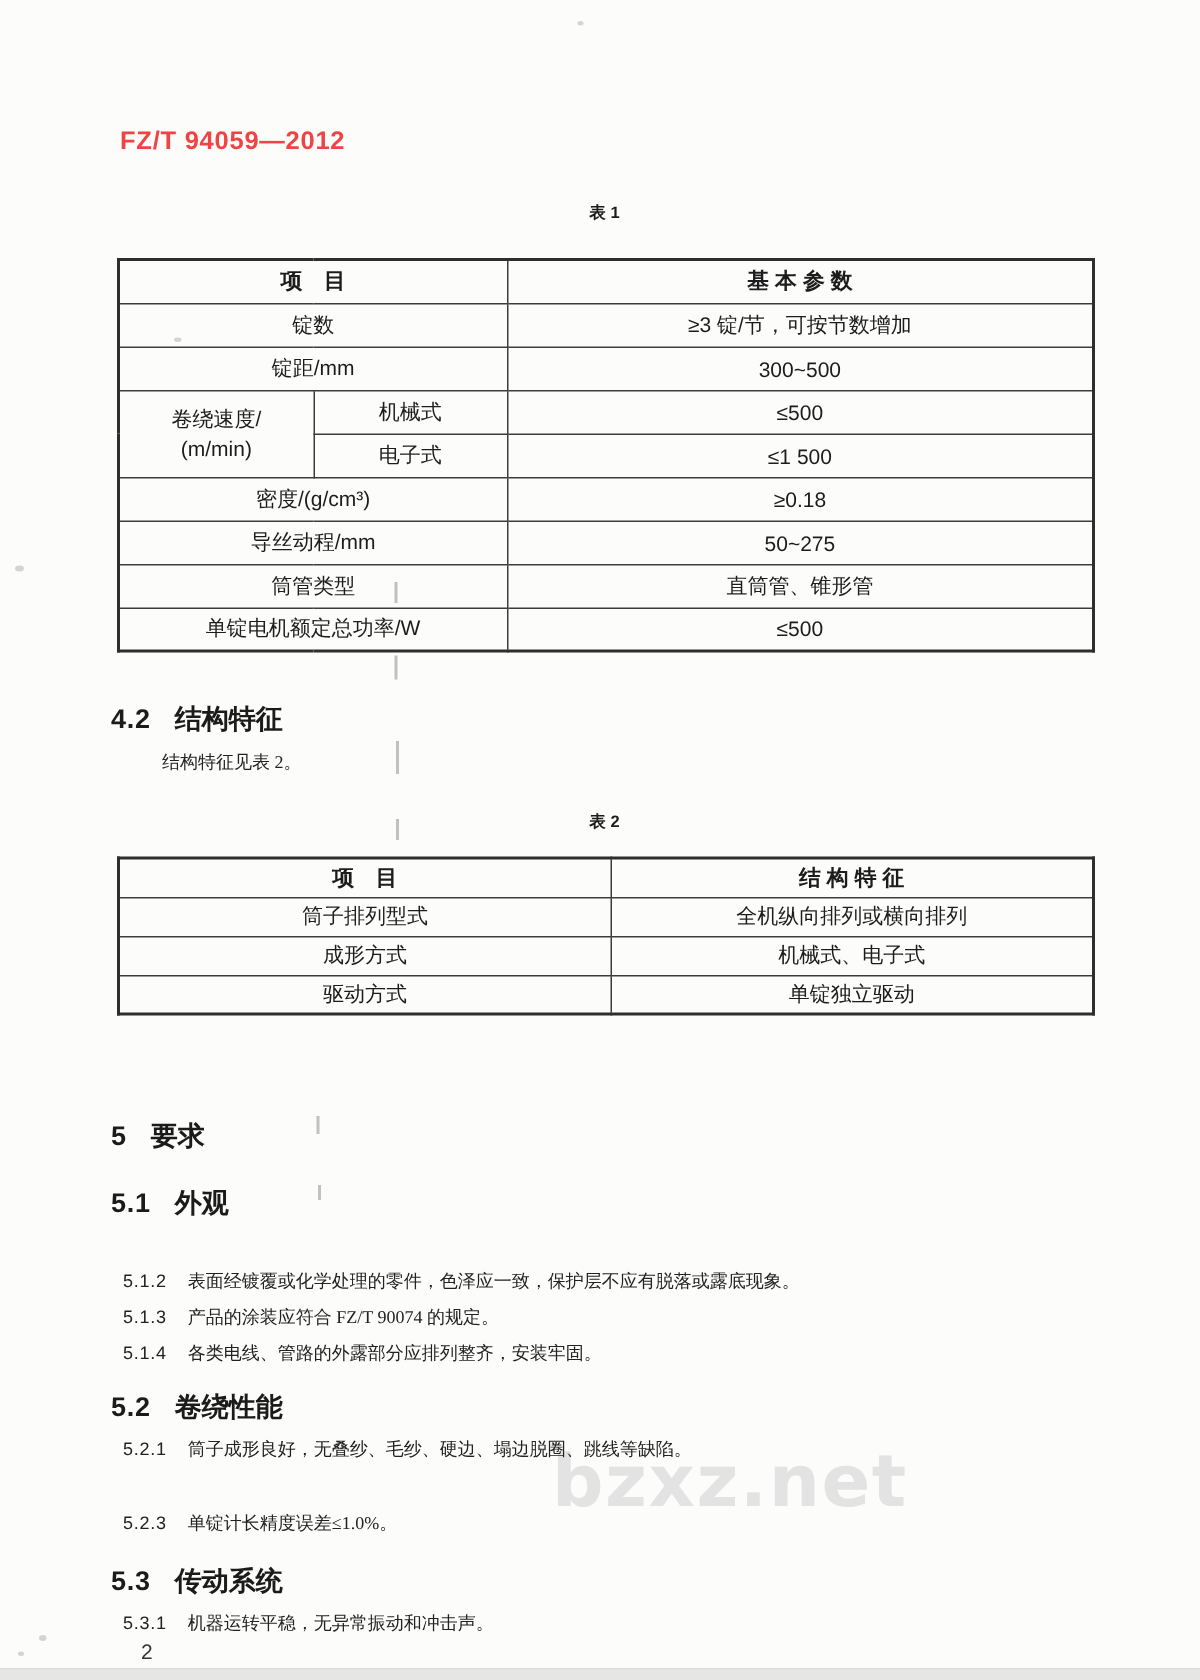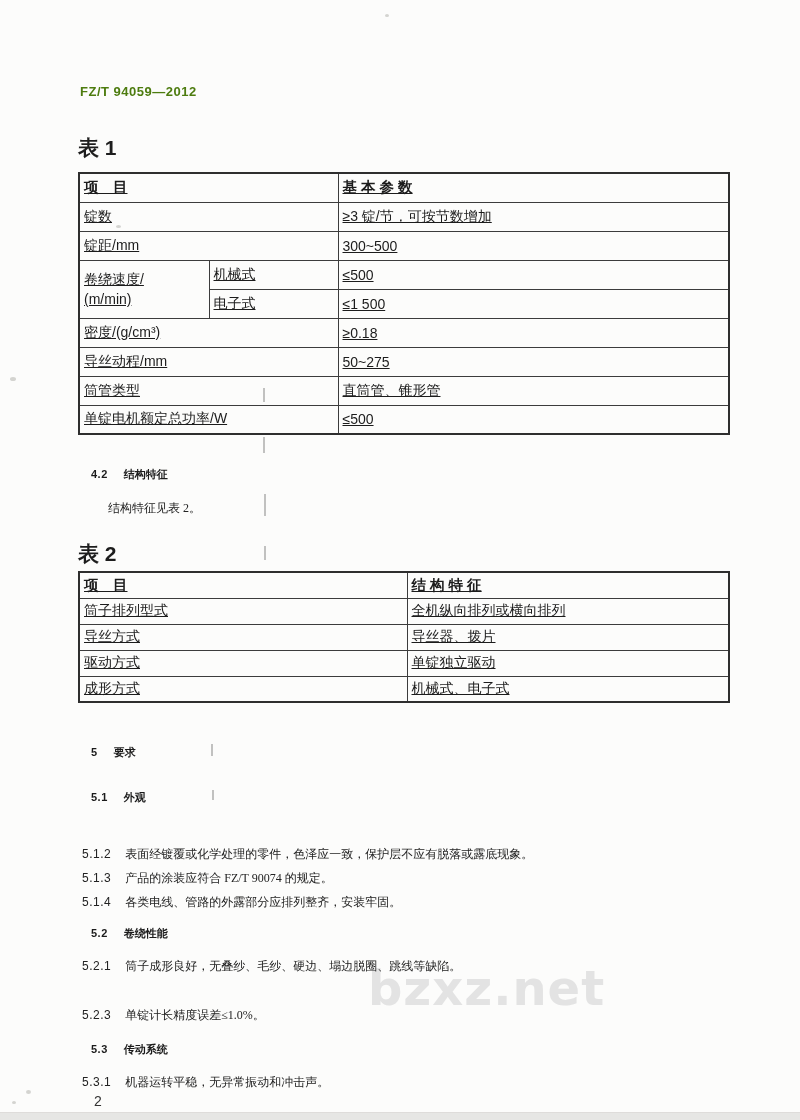--- a/index.html
+++ b/index.html
@@ -10,54 +10,54 @@
     color:#242424;
     position:relative;
     overflow:hidden;
   }
   .page{position:absolute;inset:0;}
   .layer{position:absolute;z-index:1;}
 
   .doc-number{
     left:80px;top:84px;
     font-family:"Liberation Sans", sans-serif;
-    font-weight:bold;font-size:13px;letter-spacing:.5px;color:#4d7c0f;
+    font-weight:bold;font-size:17px;letter-spacing:.5px;color:#ef4444;
   }
 
   .tbl-caption{
-    width:650px;left:78px;
-    font-family:"Liberation Sans", sans-serif;
-    font-weight:bold;font-size:21px;color:#1d1d1d;
+    width:650px;left:78px;text-align:center;
+    font-family:"Liberation Sans", sans-serif;
+    font-weight:bold;font-size:11px;color:#1d1d1d;
   }
   .cap1{top:134px;}
   .cap2{top:540px;}
 
   table.std{
     border-collapse:collapse;
     table-layout:fixed;
     font-family:"Liberation Sans", sans-serif;
     font-size:14px;color:#1c1c1c;
   }
   table.std{border:2px solid #2e2e2e;}
   table.std td{
     border:1px solid #3c3c3c;
-    text-align:left;vertical-align:middle;
-    padding:0 4px;overflow:hidden;text-decoration:underline;
+    text-align:center;vertical-align:middle;
+    padding:0 4px;overflow:hidden;
   }
   table.std td.hdr{font-weight:bold;font-size:14.5px;}
   #table1{left:78px;top:172px;width:650px;}
   #table1 tr{height:29px;}
   #table2{left:78px;top:571px;width:650px;}
   #table2 tr{height:26px;}
   .two-line{line-height:1.45;}
 
   .heading{
     font-family:"Liberation Sans", sans-serif;
-    font-weight:bold;font-size:11px;color:#1b1b1b;
-    left:91px;white-space:nowrap;
+    font-weight:bold;font-size:18px;color:#1b1b1b;
+    left:74px;white-space:nowrap;
   }
   .heading .num{margin-right:16px;letter-spacing:.5px;}
   .para{
     left:82px;font-size:12px;white-space:nowrap;color:#222;
   }
   .para .num{margin-right:14px;letter-spacing:.5px;font-family:"Liberation Sans", sans-serif;}
   .indent{left:108px;}
 
   .watermark{
     left:368px;top:960px;z-index:0;
@@ -155,30 +155,26 @@
     <tbody>
         <tr>
       <td class="hdr">项　目</td>
       <td class="hdr">结 构 特 征</td>
     </tr>
     <tr>
       <td>筒子排列型式</td>
       <td>全机纵向排列或横向排列</td>
     </tr>
     <tr>
-      <td>导丝方式</td>
-      <td>导丝器、拨片</td>
+      <td>成形方式</td>
+      <td>机械式、电子式</td>
     </tr>
     <tr>
       <td>驱动方式</td>
       <td>单锭独立驱动</td>
-    </tr>
-    <tr>
-      <td>成形方式</td>
-      <td>机械式、电子式</td>
     </tr>
   </tbody>
     </table>
 
   <div class="layer heading" style="top:745px">
     <span class="num">5</span><span>要求</span>
   </div>
 
   <div class="layer heading" style="top:790px">
     <span class="num">5.1</span><span>外观</span>

